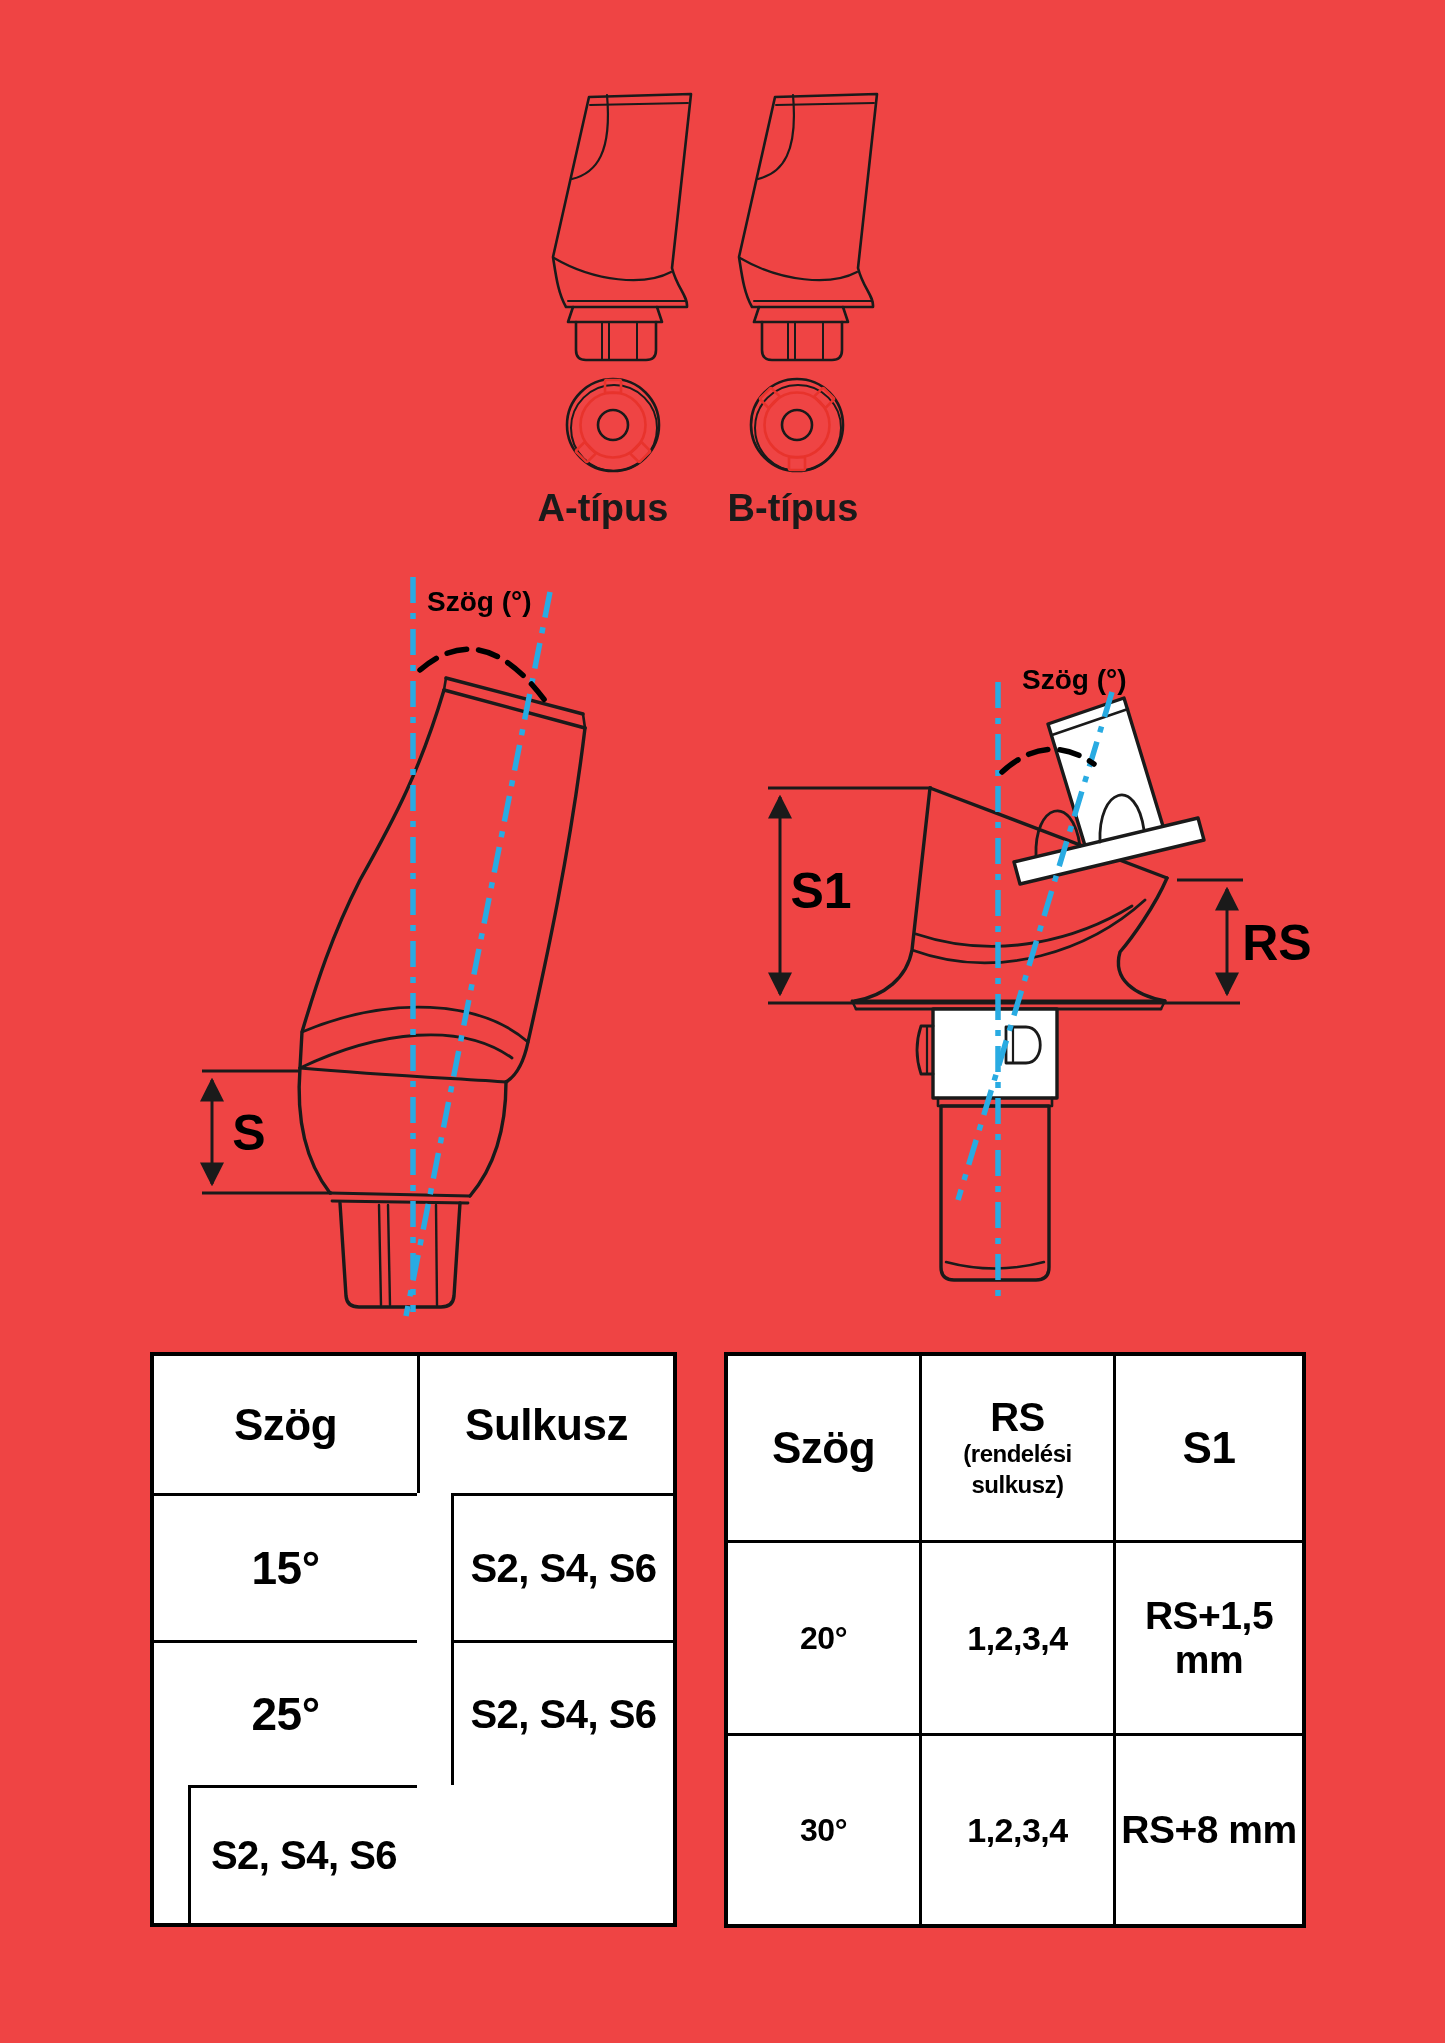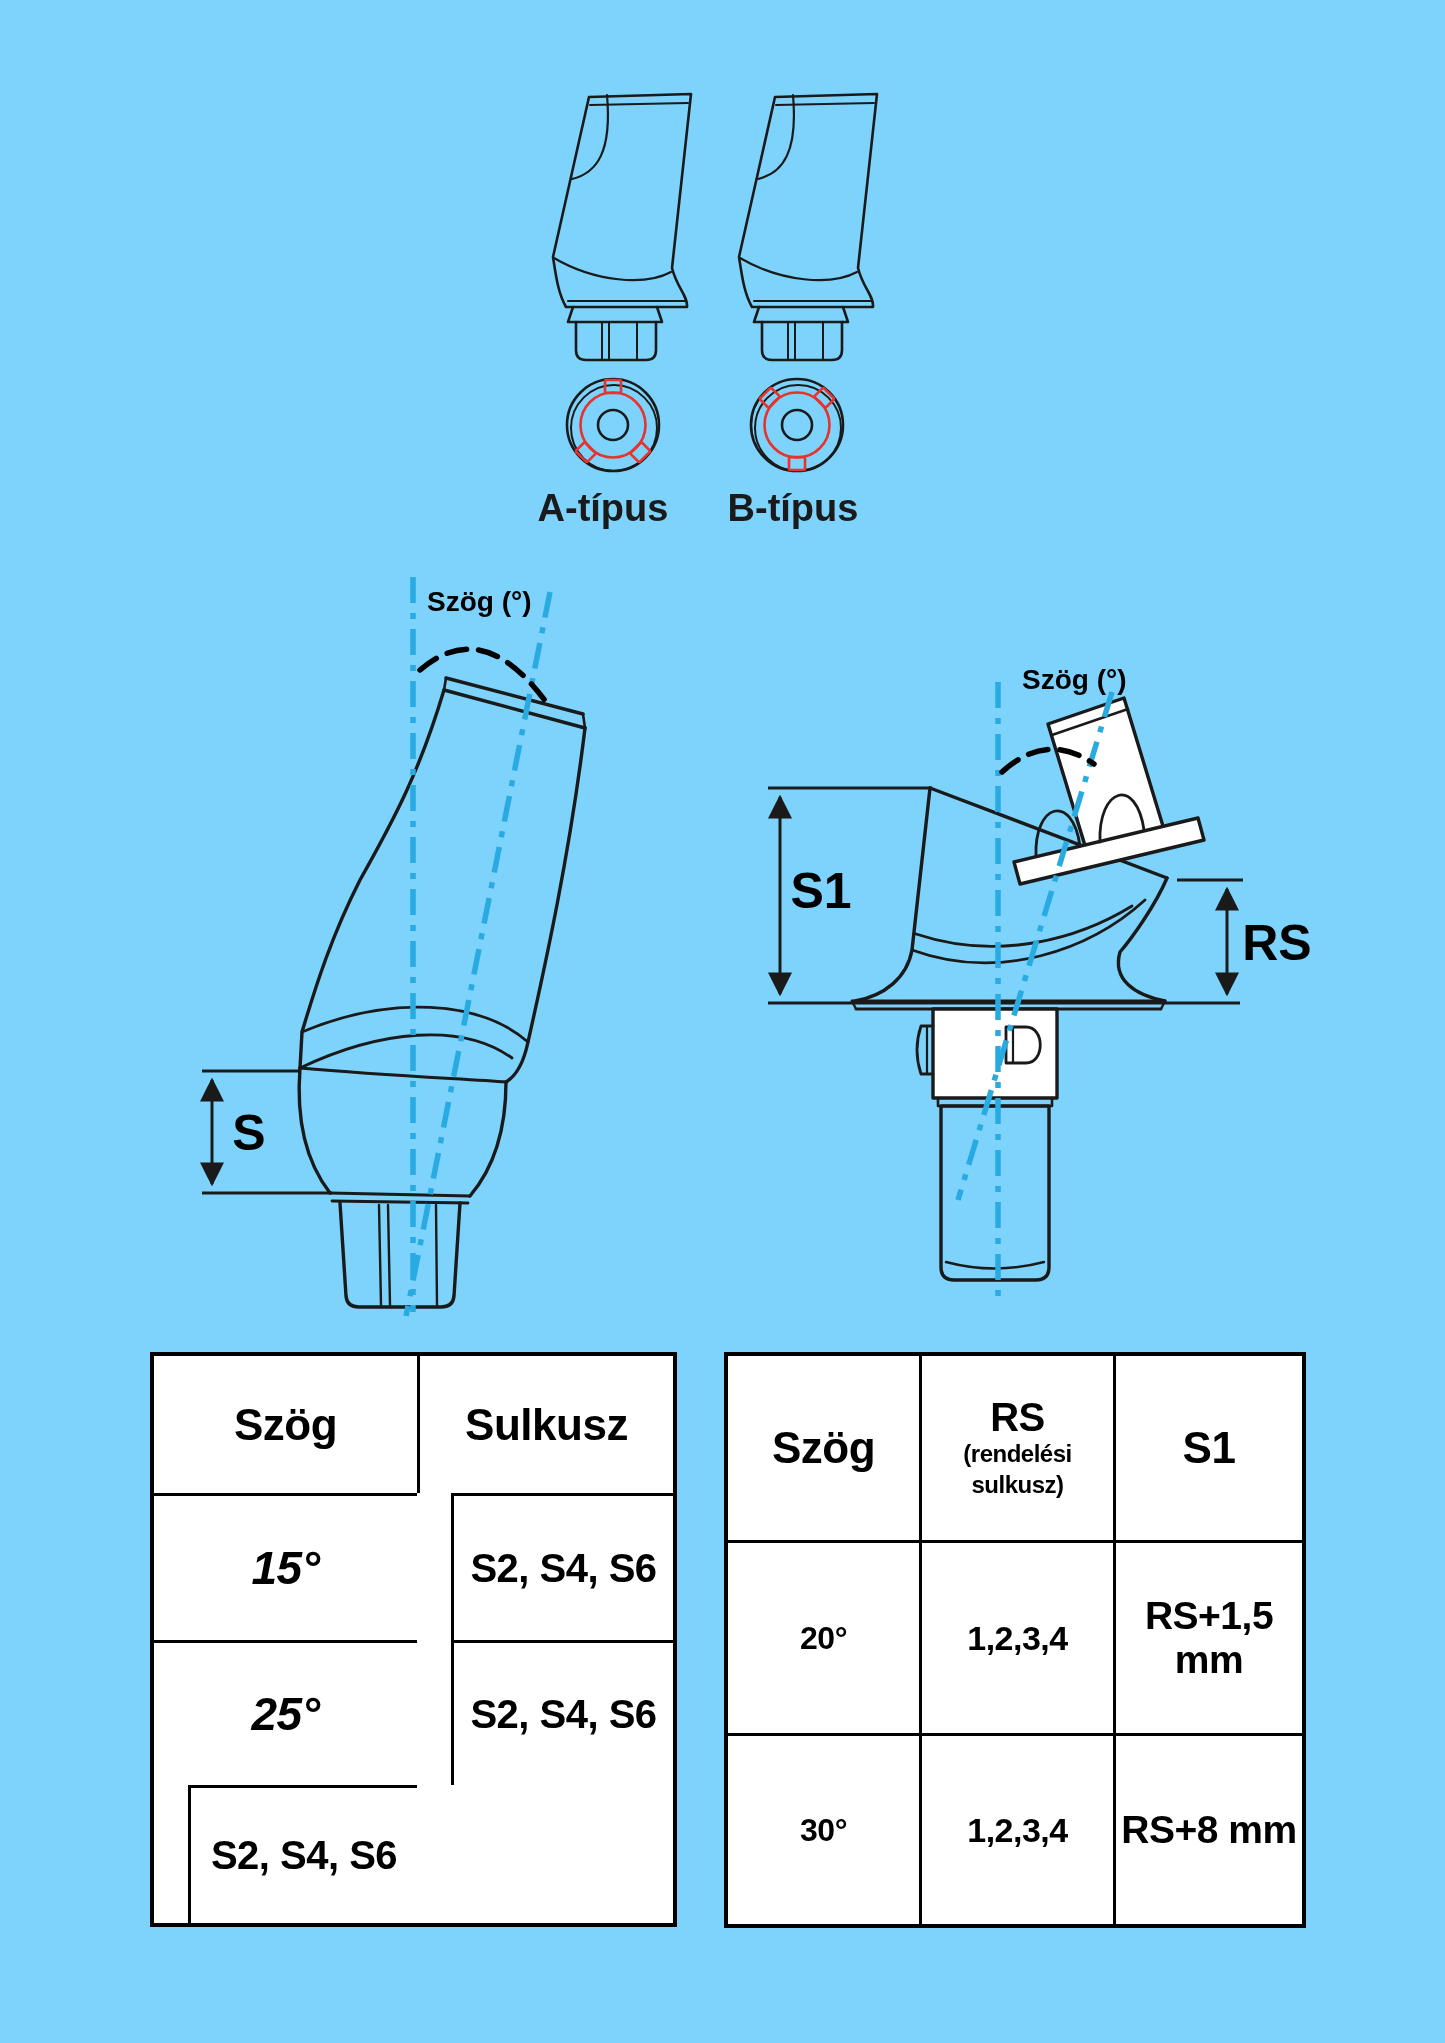--- a/index.html
+++ b/index.html
@@ -1,31 +1,31 @@
 <!DOCTYPE html>
 <html><head>
 <meta charset="utf-8">
 <style>
   html,body{margin:0;padding:0;background:#fff;}
-  .canvas{position:relative;width:1445px;height:2043px;background:#7dd3fc;
+  .canvas{position:relative;width:1445px;height:2043px;background:#ef4444;
           font-family:"Liberation Sans",sans-serif;overflow:hidden;}
   .artwork{position:absolute;left:0;top:0;}
   svg text{font-family:"Liberation Sans",sans-serif;}
   
   .tbl{position:absolute;display:grid;border:4px solid #000;background:#fff;}
   .cell{display:flex;align-items:center;justify-content:center;text-align:center;
         font-weight:bold;color:#000;letter-spacing:-0.5px;}
   .bl{border-left:3px solid #000;}
   .bt{border-top:3px solid #000;}
   .tbl-left{left:150px;top:1352px;grid-template-columns:263px 256px;
             grid-template-rows:137px 147px 145px 138px;}
   .tbl-right{left:724px;top:1352px;grid-template-columns:191px 194px 189px;
              grid-template-rows:184px 193px 191px;}
   .hdr{font-size:44px;}
-  .angle{font-size:46px;font-style:italic;}
+  .angle{font-size:46px;}
   .vals{font-size:40px;margin-left:34px;}
   .angle2{font-size:32px;}
   .nums{font-size:34px;}
   .s1v{font-size:39px;}
   .rs-hdr{flex-direction:column;line-height:1.05;}
   .rs-big{font-size:40px;}
   .rs-sub{font-size:24px;width:165px;line-height:31px;}
 </style>
 </head>
 <body>

